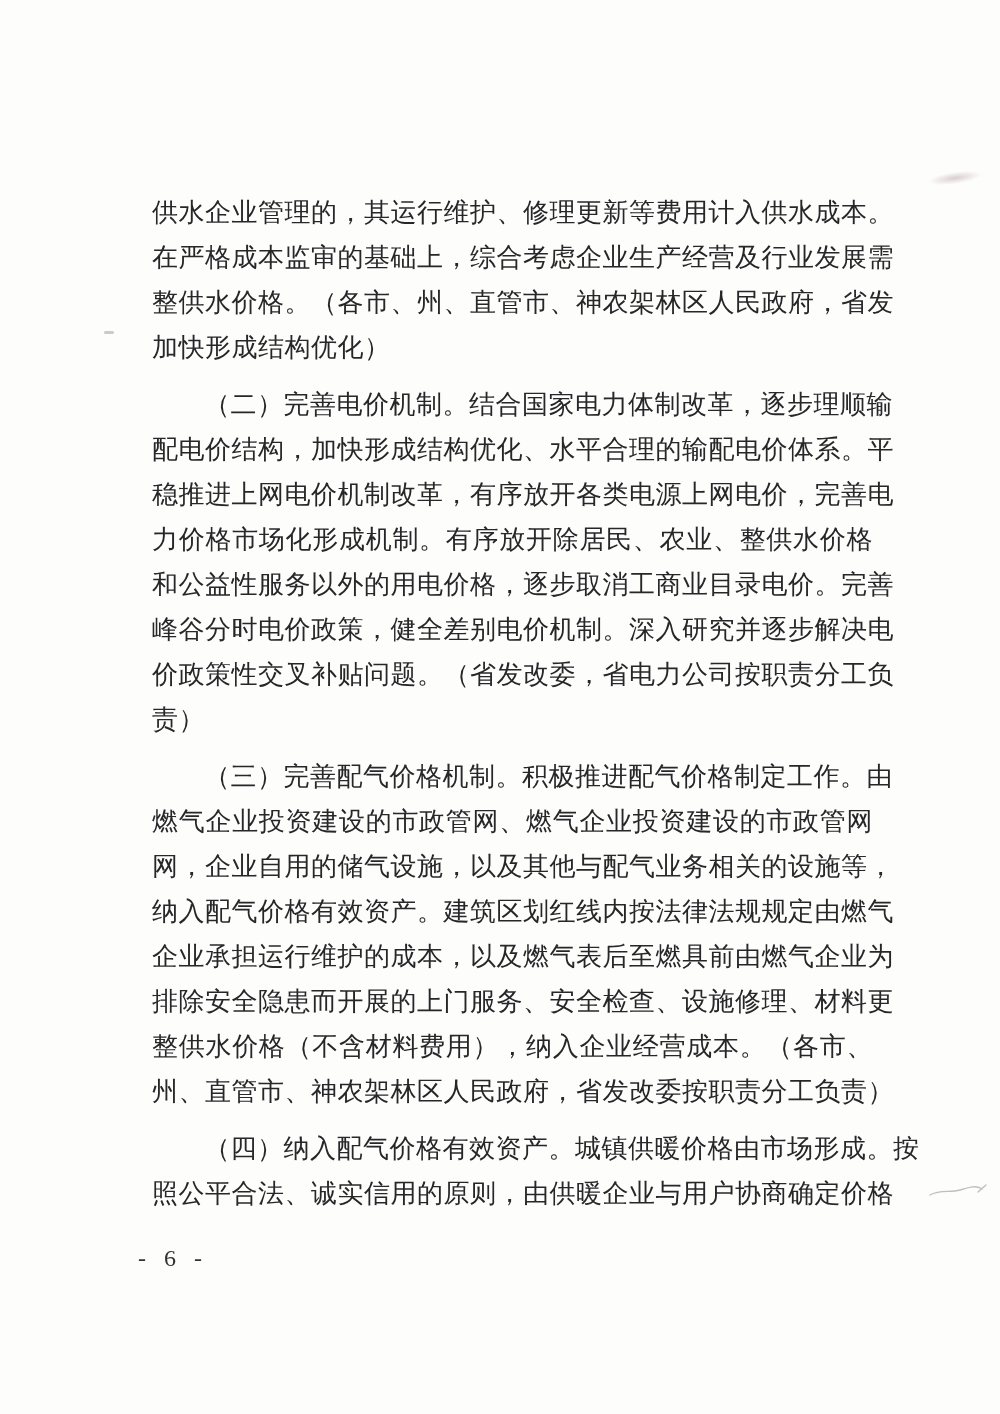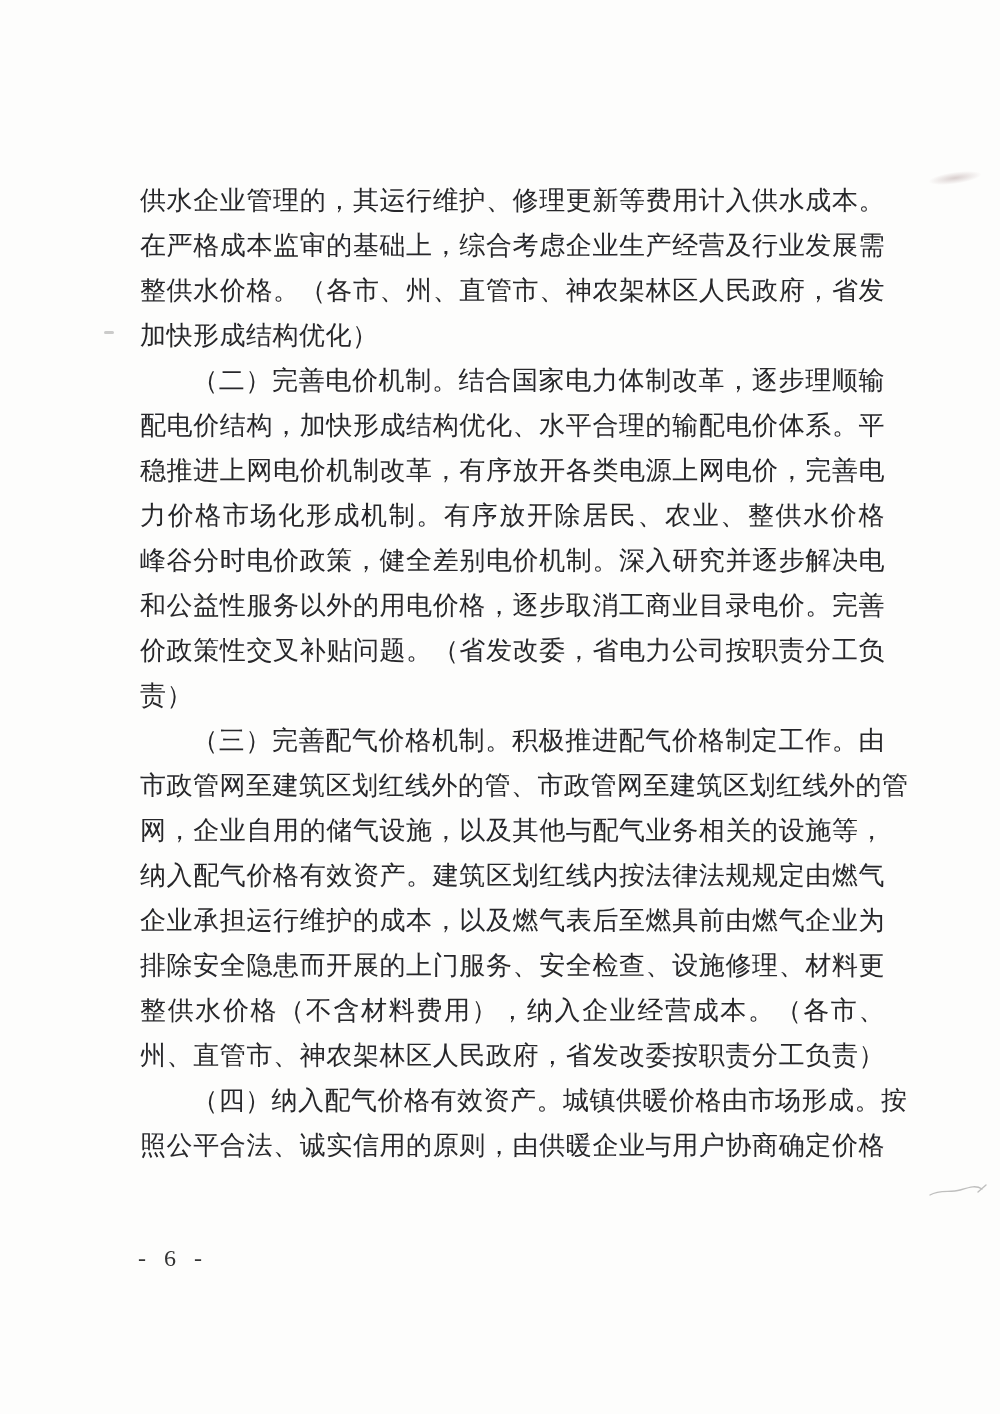--- a/index.html
+++ b/index.html
@@ -16,21 +16,21 @@
     overflow: hidden;
     font-family: "Liberation Serif", "DejaVu Serif", serif;
     color: #27272a;
   }
   .text-block {
     position: absolute;
     top: 178px;
     left: 140px;
     width: 745px;
   }
-  .para { margin: 0; padding: 0; }
+  .para { margin: 12px; padding: 0; }
   .line {
     height: 45px;
     line-height: 45px;
     font-size: 26px;
     letter-spacing: 0.5px;
     white-space: nowrap;
     text-align: justify;
     text-align-last: justify;
     text-justify: inter-character;
     -webkit-font-smoothing: antialiased;
@@ -91,29 +91,29 @@
       <div class="line">在严格成本监审的基础上，综合考虑企业生产经营及行业发展需</div>
       <div class="line">整供水价格。（各市、州、直管市、神农架林区人民政府，省发</div>
       <div class="line end">加快形成结构优化）</div>
     </div>
 
     <div class="para">
       <div class="line indent">（二）完善电价机制。结合国家电力体制改革，逐步理顺输</div>
       <div class="line">配电价结构，加快形成结构优化、水平合理的输配电价体系。平</div>
       <div class="line">稳推进上网电价机制改革，有序放开各类电源上网电价，完善电</div>
       <div class="line">力价格市场化形成机制。有序放开除居民、农业、整供水价格</div>
+      <div class="line">和公益性服务以外的用电价格，逐步取消工商业目录电价。完善</div>
       <div class="line">峰谷分时电价政策，健全差别电价机制。深入研究并逐步解决电</div>
-      <div class="line">和公益性服务以外的用电价格，逐步取消工商业目录电价。完善</div>
       <div class="line">价政策性交叉补贴问题。（省发改委，省电力公司按职责分工负</div>
       <div class="line end">责）</div>
     </div>
 
     <div class="para">
       <div class="line indent">（三）完善配气价格机制。积极推进配气价格制定工作。由</div>
-      <div class="line">市政管网至建筑区划红线外的管、市政管网至建筑区划红线外的管</div>
+      <div class="line">燃气企业投资建设的市政管网、燃气企业投资建设的市政管网</div>
       <div class="line">网，企业自用的储气设施，以及其他与配气业务相关的设施等，</div>
       <div class="line">纳入配气价格有效资产。建筑区划红线内按法律法规规定由燃气</div>
       <div class="line">企业承担运行维护的成本，以及燃气表后至燃具前由燃气企业为</div>
       <div class="line">排除安全隐患而开展的上门服务、安全检查、设施修理、材料更</div>
       <div class="line">整供水价格（不含材料费用），纳入企业经营成本。（各市、</div>
       <div class="line">州、直管市、神农架林区人民政府，省发改委按职责分工负责）</div>
     </div>
 
     <div class="para">
       <div class="line indent">（四）纳入配气价格有效资产。城镇供暖价格由市场形成。按</div>

